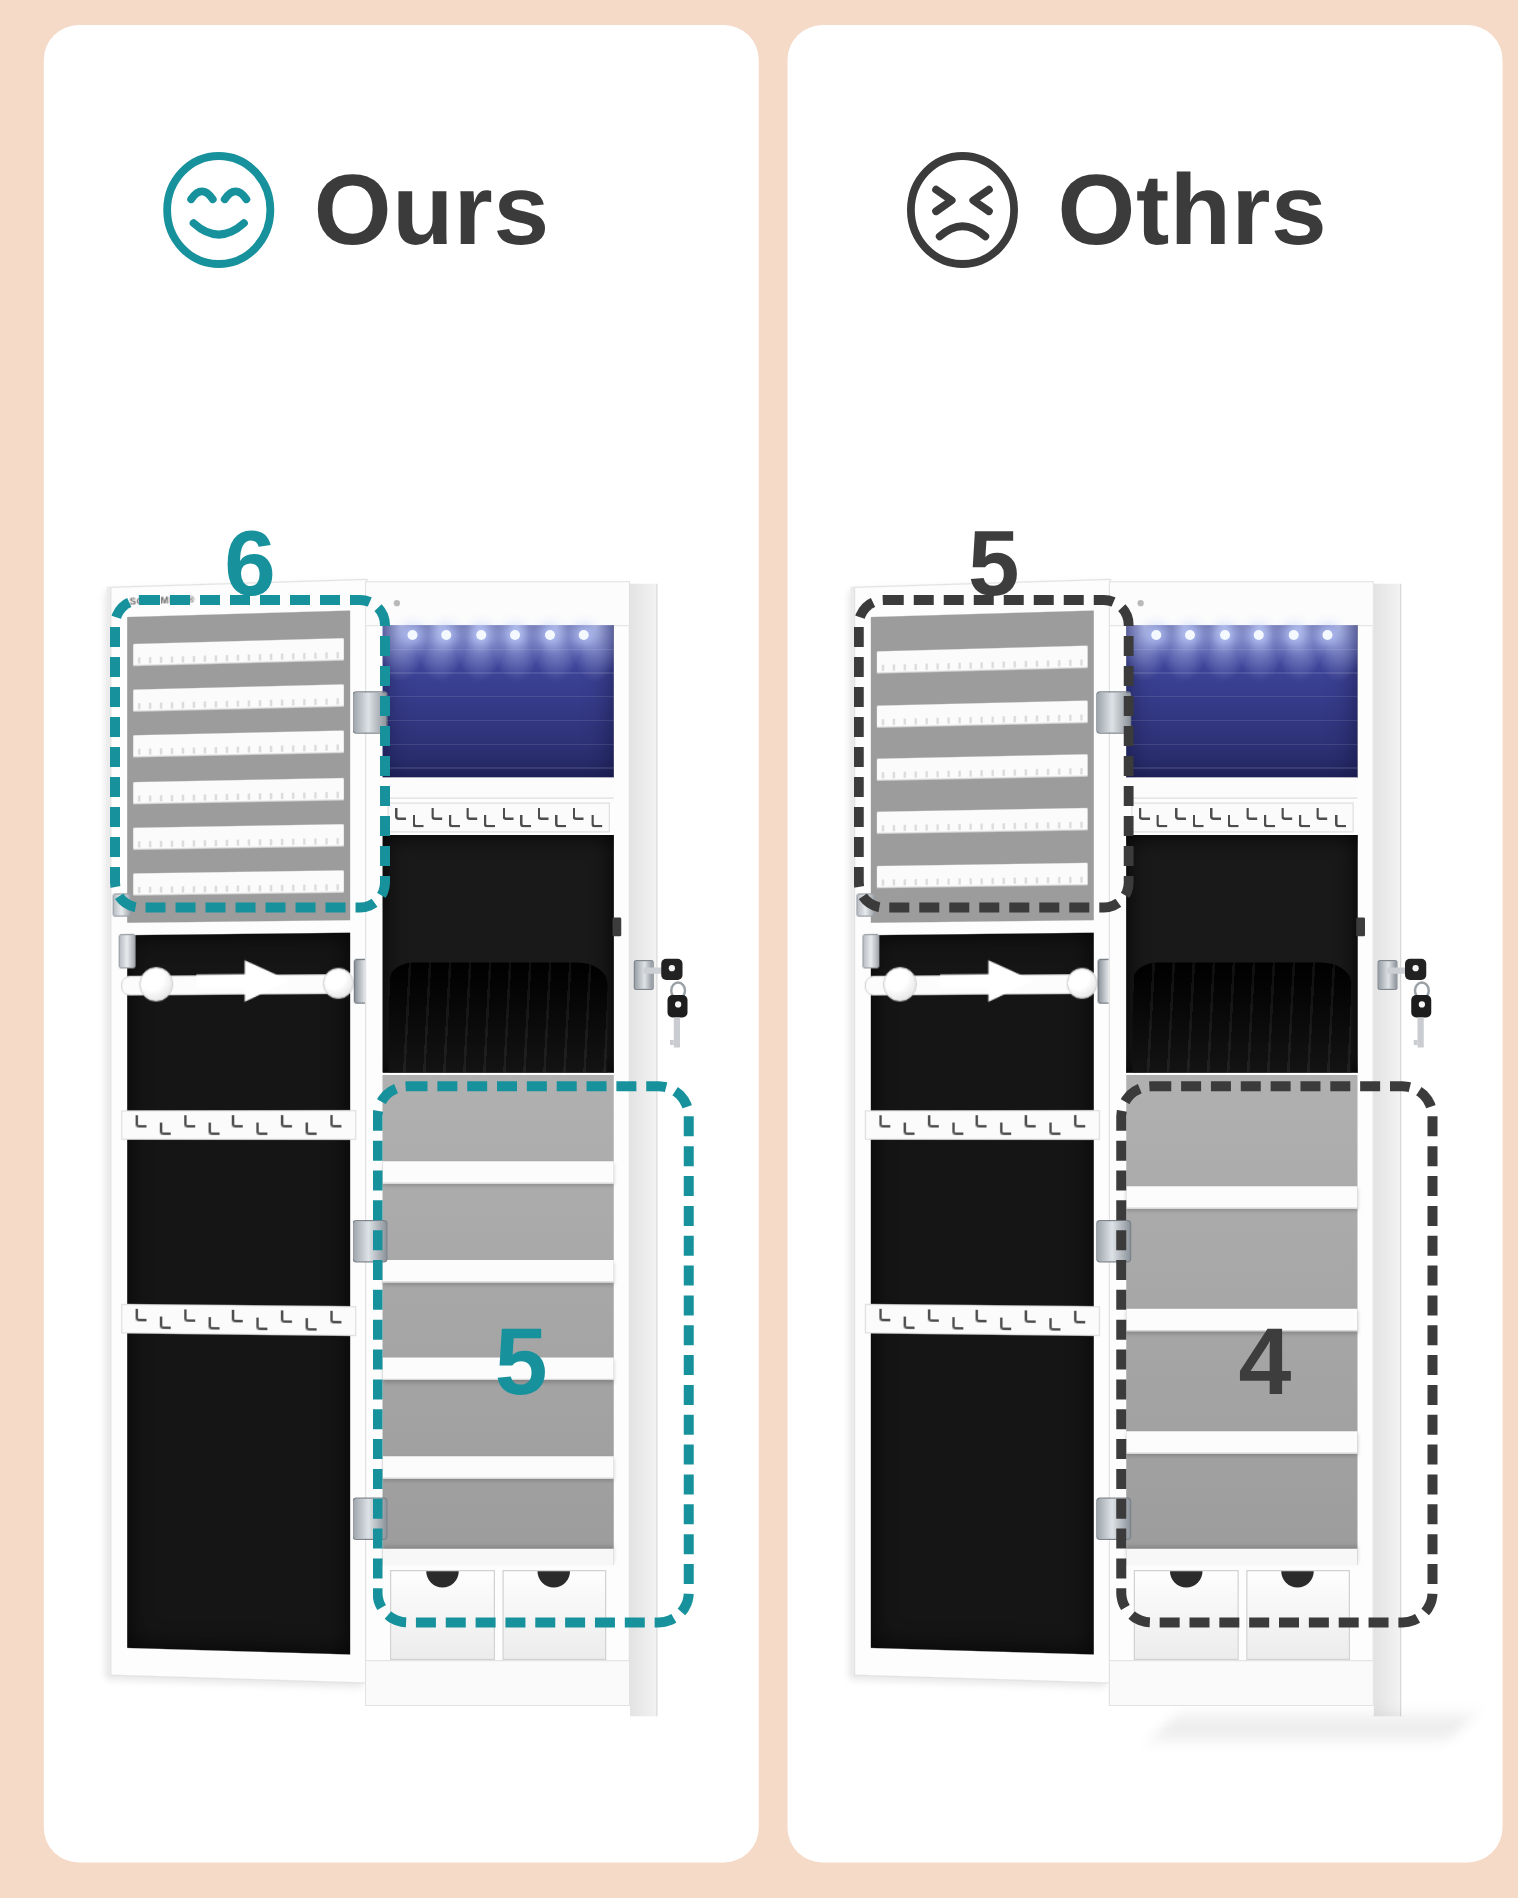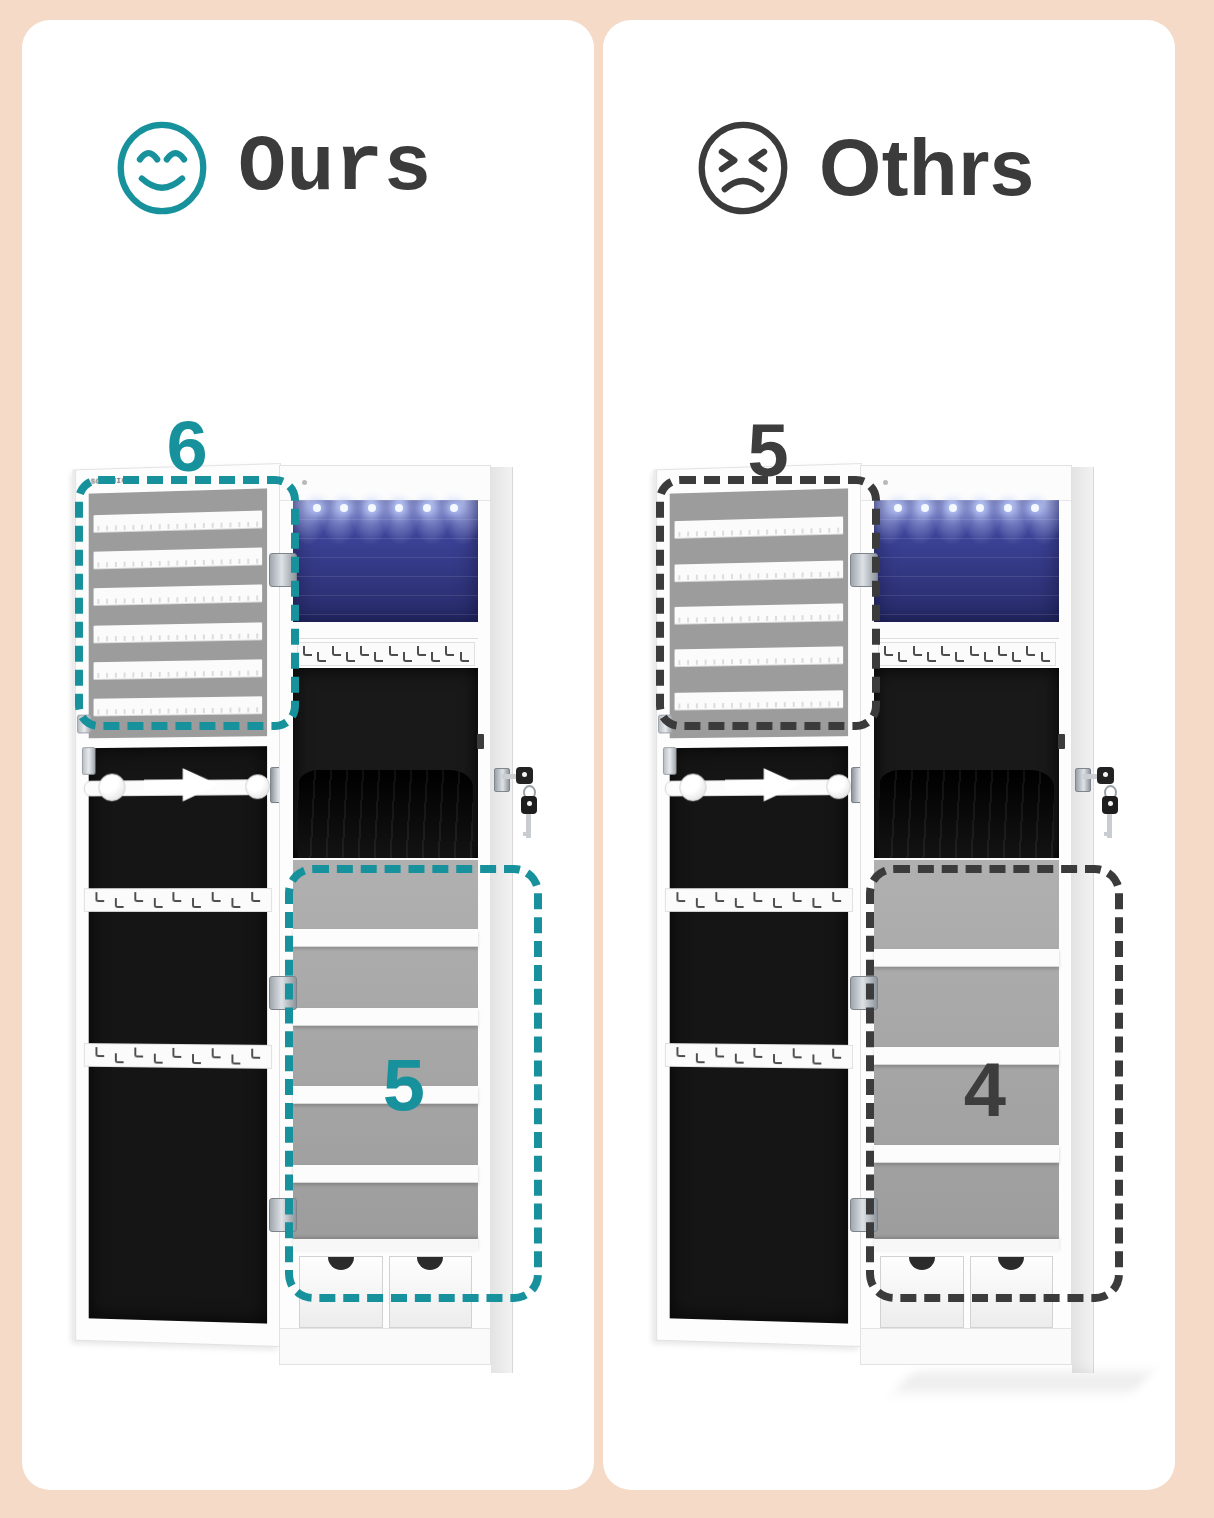--- a/index.html
+++ b/index.html
@@ -1,20 +1,20 @@
 <!DOCTYPE html>
 <html><head>
 <meta charset="utf-8">
 <style>
   html,body{margin:0;padding:0;width:1214px;height:1518px;overflow:hidden;
     font-family:"Liberation Sans",sans-serif;}
   body{background:#f5dac8;position:relative;}
   .card{position:absolute;top:20px;width:572px;height:1470px;background:#fff;
     border-radius:28px;overflow:hidden;}
-  #card-ours{left:22px;font-family:Liberation Mono, monospace;} #card-others{left:603px;}
+  #card-ours{left:35px;} #card-others{left:630px;}
 
   
   .header{position:absolute;left:92px;top:100px;display:flex;align-items:center;gap:28px;}
   .face{width:96px;height:96px;flex:0 0 auto;}
   .face svg{width:100%;height:100%;display:block;}
   .title{font-size:80px;font-weight:bold;color:#3b3b3b;line-height:1;letter-spacing:0.5px;}
 
   
   .door{position:absolute;left:49px;top:443px;width:208px;height:882px;background:#fdfdfd;
     border:1px solid #e2e2e2;transform:perspective(1500px) rotateY(-6deg);

